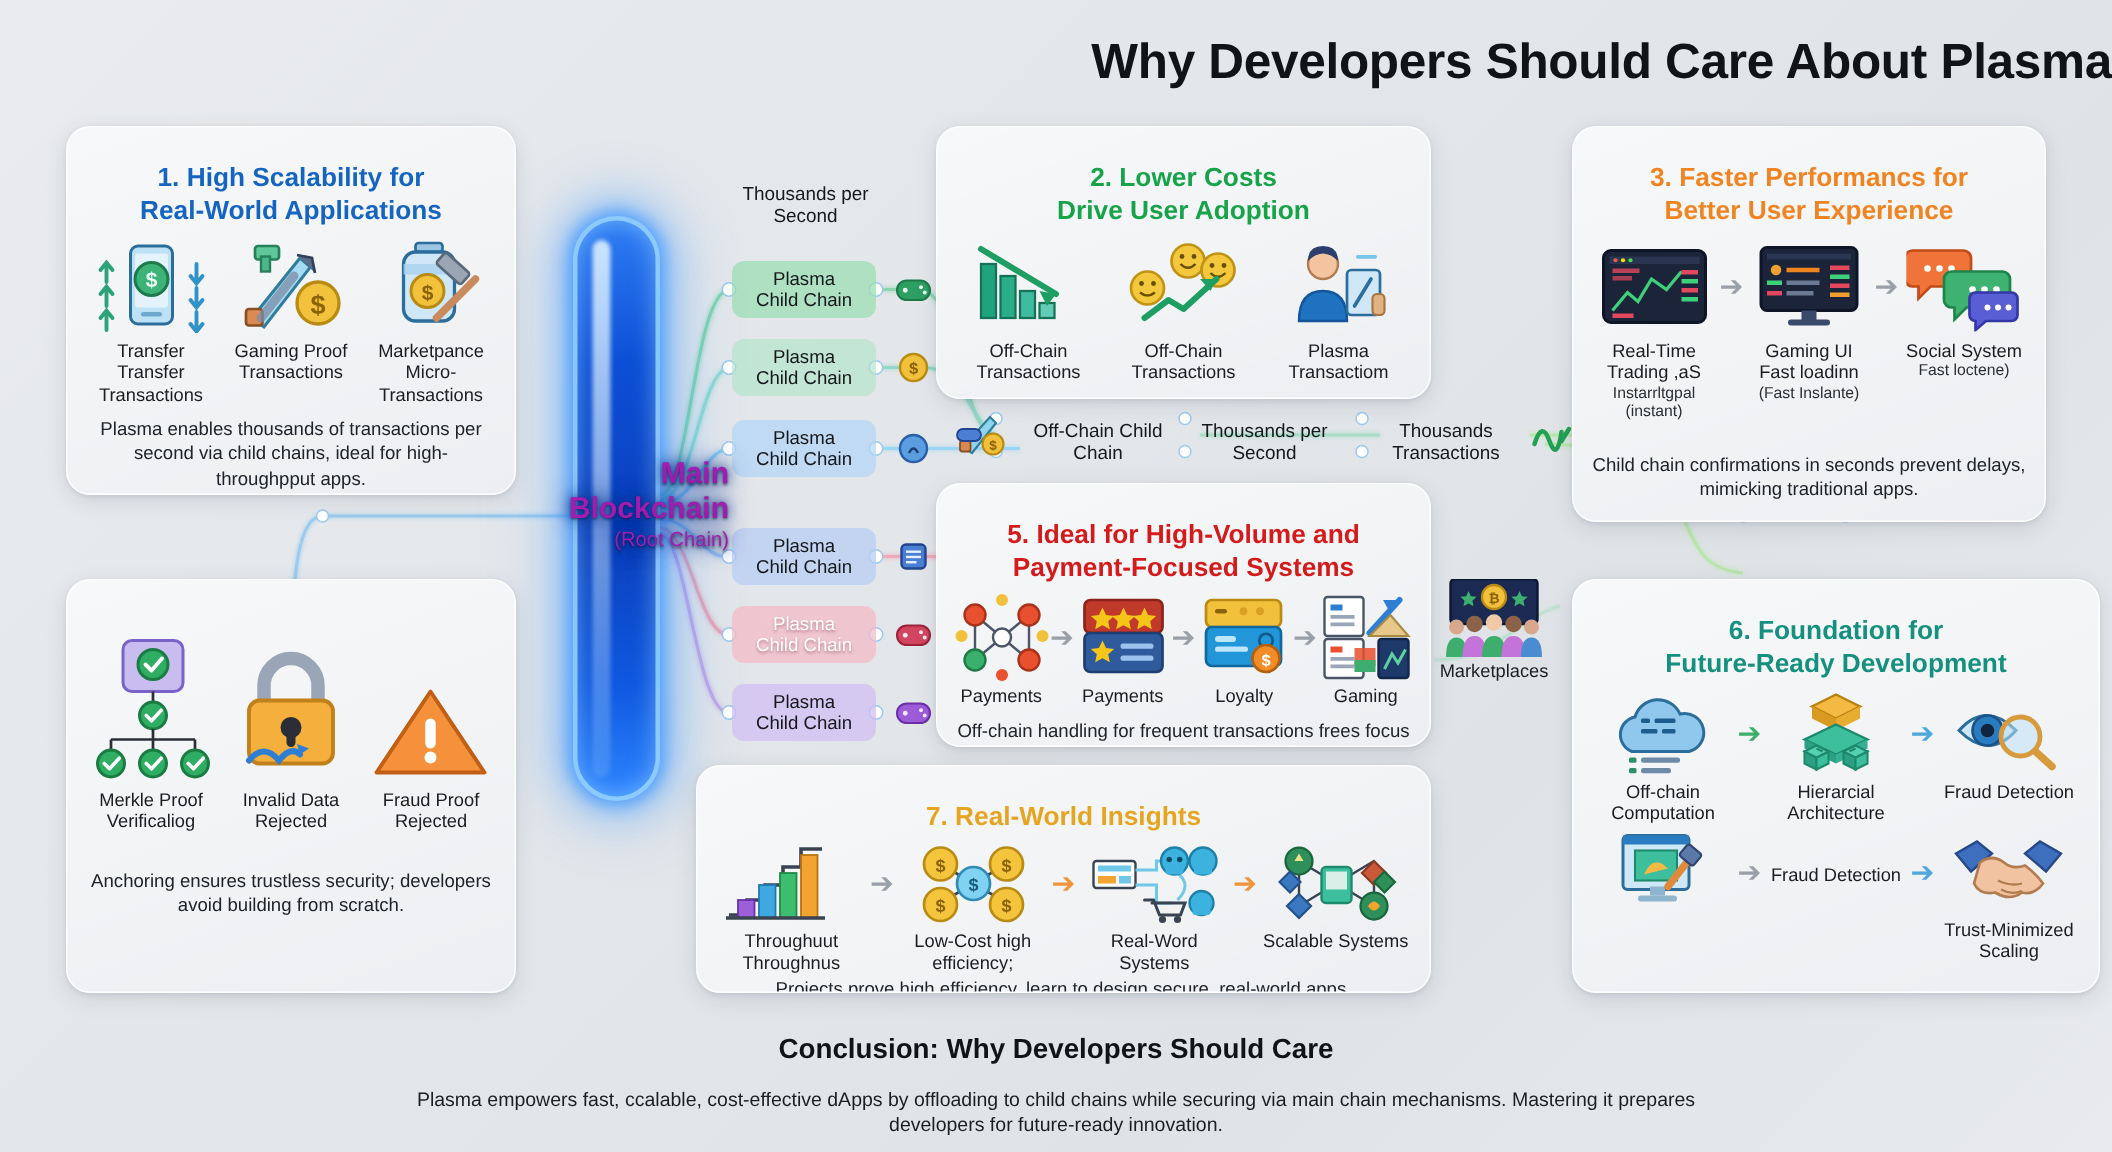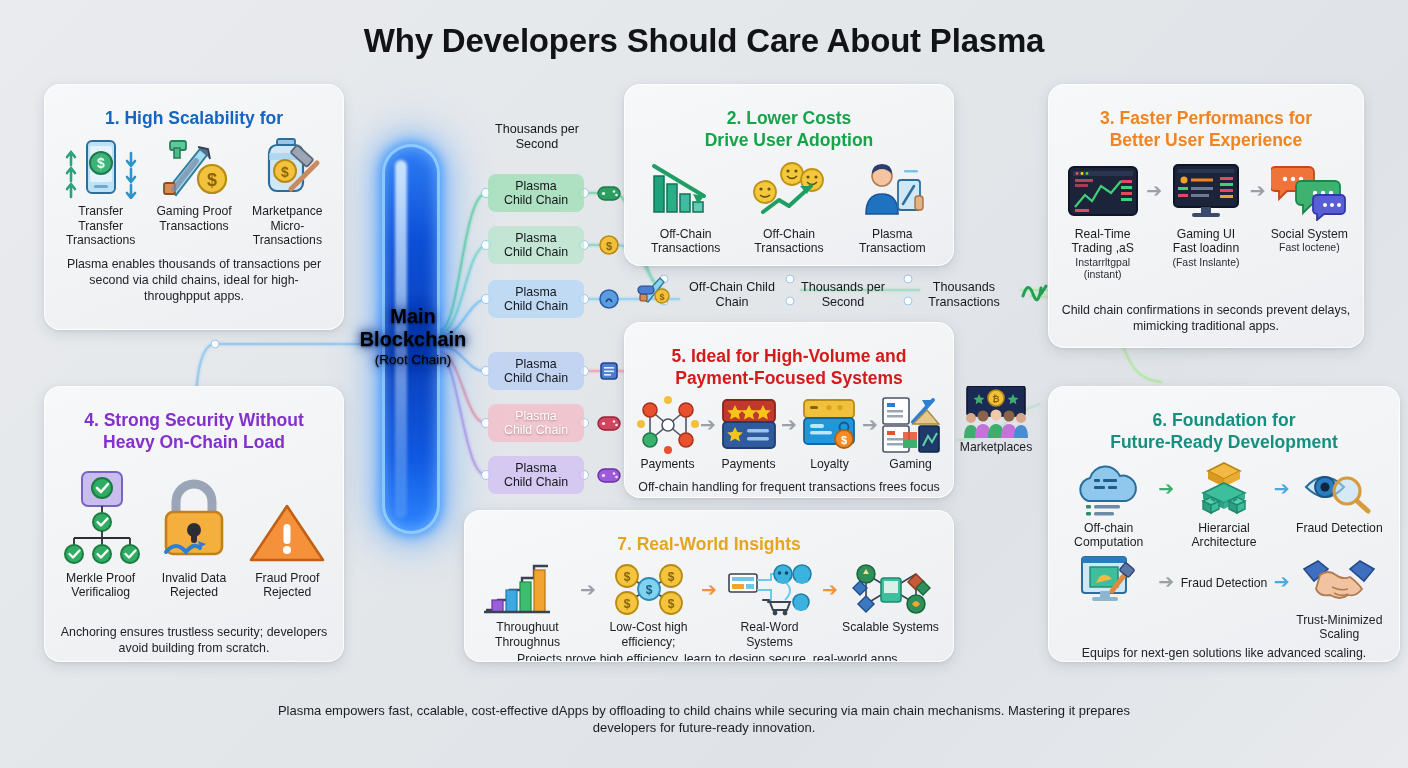--- a/index.html
+++ b/index.html
@@ -7,21 +7,21 @@
   body {
     font-family: "Liberation Sans", sans-serif;
     background: linear-gradient(135deg, #e9ebee 0%, #e4e7ea 40%, #dfe3e7 70%, #e8eaed 100%);
     position: relative;
   }
   #stage { position: relative; width: 1408px; height: 768px; }
 
   
   .main-title {
     position: absolute; top: 22px; left: 0; width: 1408px;
-    text-align: center;
+    text-align: right;
     font-size: 33px; font-weight: bold; color: #111316;
     letter-spacing: -0.2px;
   }
 
   
   .card {
     position: absolute;
     background: linear-gradient(160deg, #f7f8fa 0%, #f1f3f5 55%, #eceef1 100%);
     border-radius: 16px;
     border: 1px solid rgba(255,255,255,0.85);
@@ -86,21 +86,21 @@
                 inset 0 0 14px 4px rgba(160,215,255,0.5);
   }
   #pillar::after{
     content:""; position:absolute; left:13px; top:16px; width:12px; bottom:16px;
     border-radius:6px;
     background: linear-gradient(180deg, rgba(220,240,255,0.9), rgba(150,205,255,0.22));
     filter: blur(1.5px);
   }
   #pillar-label {
     position: absolute; left: 340px; top: 305px; width: 146px;
-    text-align: center; color: #000000; z-index: 6;
+    text-align: right; color: #a21caf; z-index: 6;
     text-shadow: 0 0 8px rgba(10,50,140,0.95), 0 0 16px rgba(10,50,140,0.8), 0 1px 2px rgba(0,0,0,0.6);
     line-height: 1.14; pointer-events: none;
   }
   #pillar-label .pl-main { font-size: 20px; font-weight: bold; display:block; }
   #pillar-label .pl-sub  { font-size: 13.5px; display:block; margin-top:1px; }
 
   
   .chain-pill {
     position: absolute; width: 96px; height: 38px;
     border-radius: 8px;
@@ -280,20 +280,21 @@
     <text x="26" y="28" font-size="9" text-anchor="middle" fill="#8A6308" font-family="Liberation Sans, sans-serif" font-weight="bold">$</text>
   </svg>
   <svg style="position:absolute;left:1020px;top:276px;width:32px;height:30px" viewBox="0 0 32 30">
     <path d="M3 20 q5-16 10-2 t8-6" stroke="#22A055" stroke-width="3" fill="none" stroke-linecap="round"></path>
     <path d="M21 18 l5-8" stroke="#22A055" stroke-width="3" stroke-linecap="round"></path>
   </svg>
 
   <div class="card" id="card1">
     <div class="card-title t-blue">
       <div>1. High Scalability for</div>
+      <div>Real-World Applications</div>
     </div>
     <div class="icon-row">
       <div class="icon-cell">
         <div class="icon-art">
           <svg width="80" height="62" viewBox="0 0 80 62">
             <g stroke="#2EA37A" stroke-width="2.6" fill="none" stroke-linecap="round">
               <path d="M10 28 v-12 M6 20 l4-5 4 5"></path>
                 <path d="M10 44 v-12 M6 36 l4-5 4 5"></path>
                 <path d="M10 60 v-12 M6 52 l4-5 4 5"></path>
             </g>
@@ -471,24 +472,20 @@
           </svg>
         </div>
         <div class="icon-label">Social System</div>
         <div class="icon-sub">Fast loctene)</div>
       </div>
     </div>
     <div class="card-desc" style="margin-top:22px">Child chain confirmations in seconds prevent delays, mimicking traditional apps.</div>
   </div>
 
   <div class="card" id="card4">
-    <div class="card-title t-purple">
-      <div>4. Strong Security Without</div>
-      <div>Heavy On-Chain Load</div>
-    </div>
     <div class="icon-row" style="margin-top:14px">
       <div class="icon-cell">
         <div class="icon-art" style="height:100px">
           <svg width="90" height="96" viewBox="0 0 90 96">
             <rect x="26" y="2" width="40" height="34" rx="6" fill="#C9BCEF" stroke="#7A63C8" stroke-width="2"></rect>
             <circle cx="46" cy="18" r="10" fill="#2FAE63" stroke="#1B7C43" stroke-width="2"></circle>
             <path d="M41 18 l4 4 l7 -8" stroke="#fff" stroke-width="2.6" fill="none" stroke-linecap="round" stroke-linejoin="round"></path>
             <line x1="46" y1="36" x2="46" y2="44" stroke="#2B2E36" stroke-width="1.8"></line>
             <circle cx="46" cy="52" r="9" fill="#2FAE63" stroke="#1B7C43" stroke-width="2"></circle>
             <path d="M41.5 52 l3.5 3.5 l6.5 -7" stroke="#fff" stroke-width="2.4" fill="none" stroke-linecap="round" stroke-linejoin="round"></path>
@@ -739,21 +736,20 @@
             <path d="M2 12 l14 -8 l10 8 l-14 12 z" fill="#3E6FBF" stroke="#27498A" stroke-width="1.6"></path>
             <path d="M72 12 l-14 -8 l-10 8 l14 12 z" fill="#3E6FBF" stroke="#27498A" stroke-width="1.6"></path>
             <path d="M18 18 q8 -6 16 0 q6 5 14 2 q8 6 12 12 q-6 8 -14 6 q-8 6 -18 0 q-10 2 -14 -6 z" fill="#F2C3A0" stroke="#B07C50" stroke-width="1.8"></path>
             <path d="M30 30 q8 4 16 2" stroke="#B07C50" stroke-width="1.5" fill="none"></path>
             <path d="M32 36 q7 4 14 1" stroke="#B07C50" stroke-width="1.5" fill="none"></path>
           </svg>
         </div>
         <div class="icon-label">Trust-Minimized Scaling</div>
       </div>
     </div>
-    <div class="card-desc" style="margin-top:4px">Equips for next-gen solutions like advanced scaling.</div>
   </div>
 
   <div class="card" id="card7">
     <div class="card-title t-gold">
       <div>7. Real-World Insights</div>
     </div>
     <div class="icon-row" style="gap:0;margin-top:2px">
       <div class="icon-cell">
         <div class="icon-art" style="height:56px">
           <svg width="96" height="54" viewBox="0 0 96 54">
@@ -843,16 +839,17 @@
             <path d="M68 26 l7 -7 l7 7 l-7 7z" fill="#2E8F5A" stroke="#19663C" stroke-width="1.4"></path>
           </svg>
         </div>
         <div class="icon-label">Scalable Systems</div>
       </div>
     </div>
     <div class="card-desc" style="margin-top:2px">Projects prove high efficiency, learn to design secure, real-world apps.</div>
   </div>
 
   <div id="conclusion">
+    <div id="conc-title">Conclusion: Why Developers Should Care</div>
     <div id="conc-body">Plasma empowers fast, ccalable, cost-effective dApps by offloading to child chains while securing via main chain mechanisms. Mastering it prepares developers for future-ready innovation.</div>
   </div>
 
 </div>
 
 </body></html>

